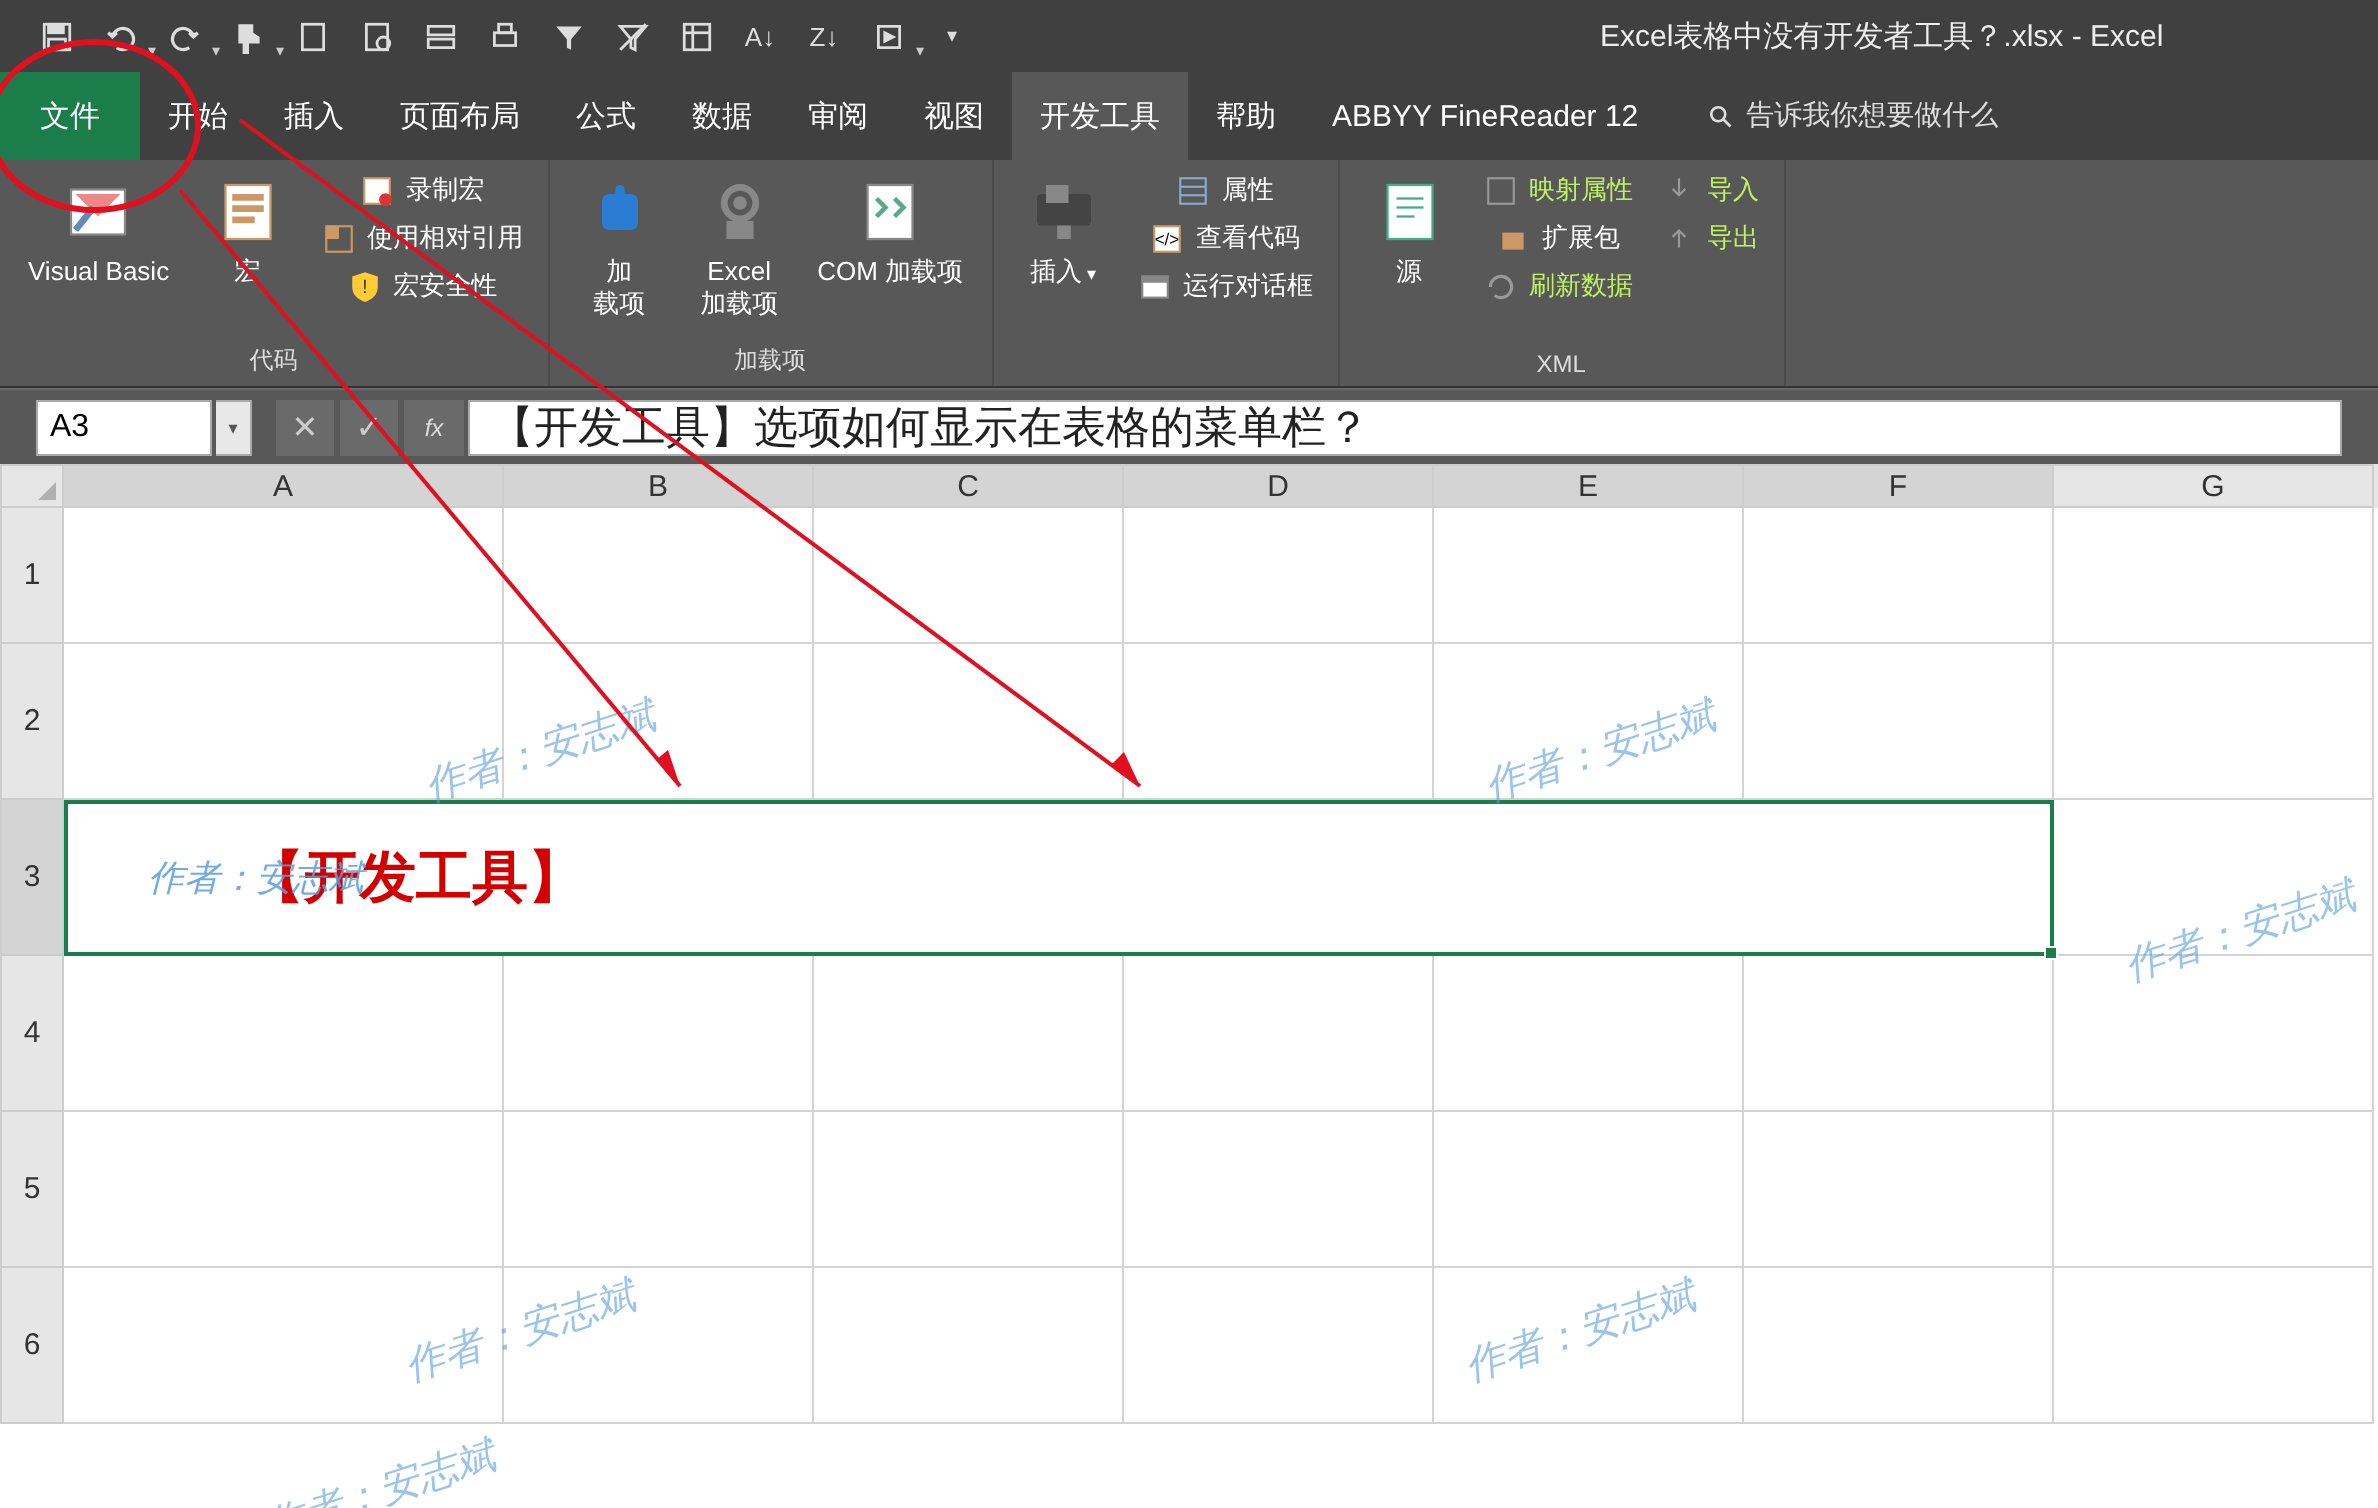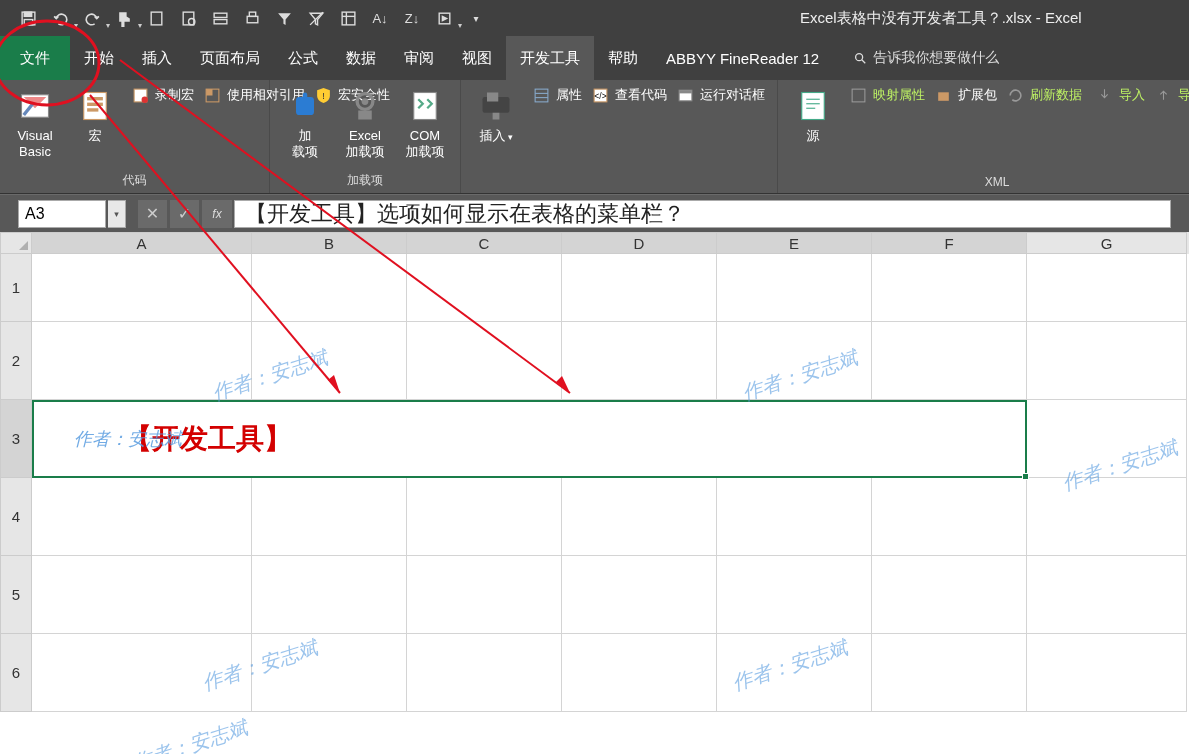--- a/index.html
+++ b/index.html
@@ -22,21 +22,21 @@
 .tell-me svg { width: 14px; height: 14px; }
 
 
 .ribbon { height: 114px; background: #585858; display: flex; border-bottom: 1px solid #333; }
 .group { display: flex; flex-direction: column; border-right: 1px solid #4a4a4a; padding: 4px 8px 2px; }
 .group-body { flex: 1; display: flex; align-items: flex-start; gap: 6px; }
 .group-label { text-align: center; font-size: 12px; color: #ddd; padding: 2px 0; }
 .big-btn { display: flex; flex-direction: column; align-items: center; justify-content: flex-start; padding: 4px 6px; color: #fff; font-size: 13px; cursor: pointer; gap: 4px; min-width: 54px; }
 .big-btn .icon { width: 36px; height: 36px; display: flex; align-items: center; justify-content: center; }
 .big-btn .lbl { text-align: center; line-height: 16px; }
-.small-list { display: flex; gap: 2px; align-items: center; }
+.small-list { display: flex; flex-direction: column; gap: 2px; align-items: center; }
 .small-btn { display: flex; align-items: center; gap: 6px; color: #fff; font-size: 13px; padding: 2px 4px; cursor: pointer; white-space: nowrap; }
 .small-btn .si { width: 17px; height: 17px; display: flex; align-items: center; justify-content: center; }
 .small-btn.disabled { color: #bef264; }
 
 
 .fbar { height: 38px; background: #585858; display: flex; align-items: center; padding: 6px 18px; gap: 2px; border-top: 1px solid #6a6a6a; }
 .name-box { width: 88px; height: 28px; background: #fff; border: 1px solid #aaa; display: flex; align-items: center; padding: 0 6px; font-size: 16px; }
 .name-drop { width: 18px; height: 28px; background: #e8e8e8; border: 1px solid #aaa; border-left: none; display:flex; align-items:center; justify-content:center; font-size:9px; color:#555; }
 .fbar-btn { width: 30px; height: 28px; background: #6a6a6a; display:flex; align-items:center; justify-content:center; color:#ccc; cursor:pointer; border-right:1px solid #585858; }
 .fx { width: 30px; height: 28px; background:#6a6a6a; display:flex; align-items:center; justify-content:center; font-style:italic; color:#ddd; font-size:12px; }

